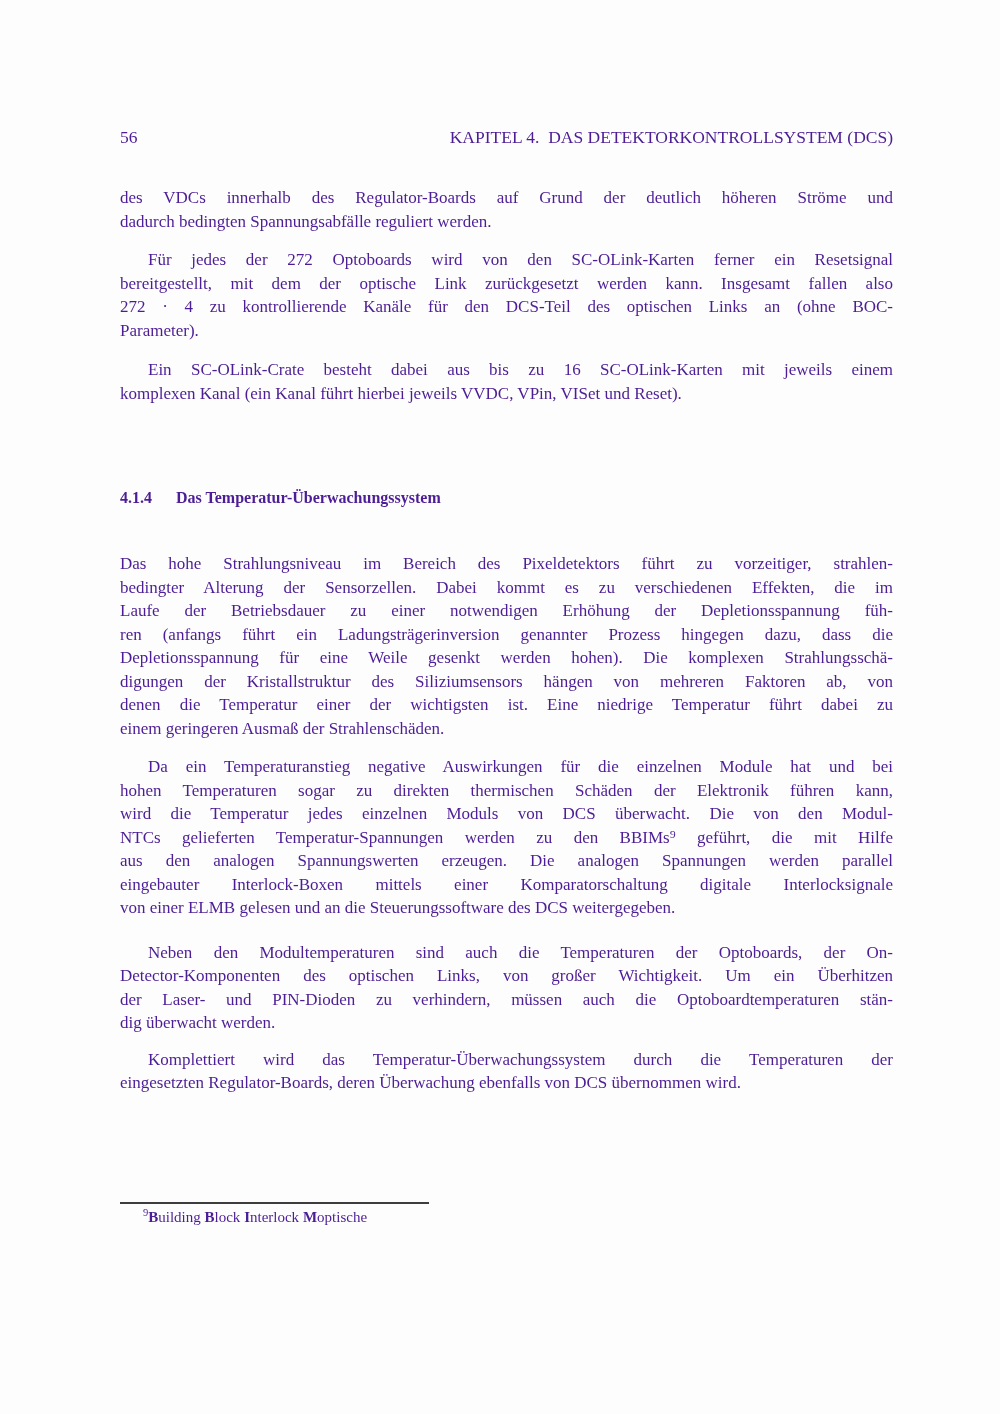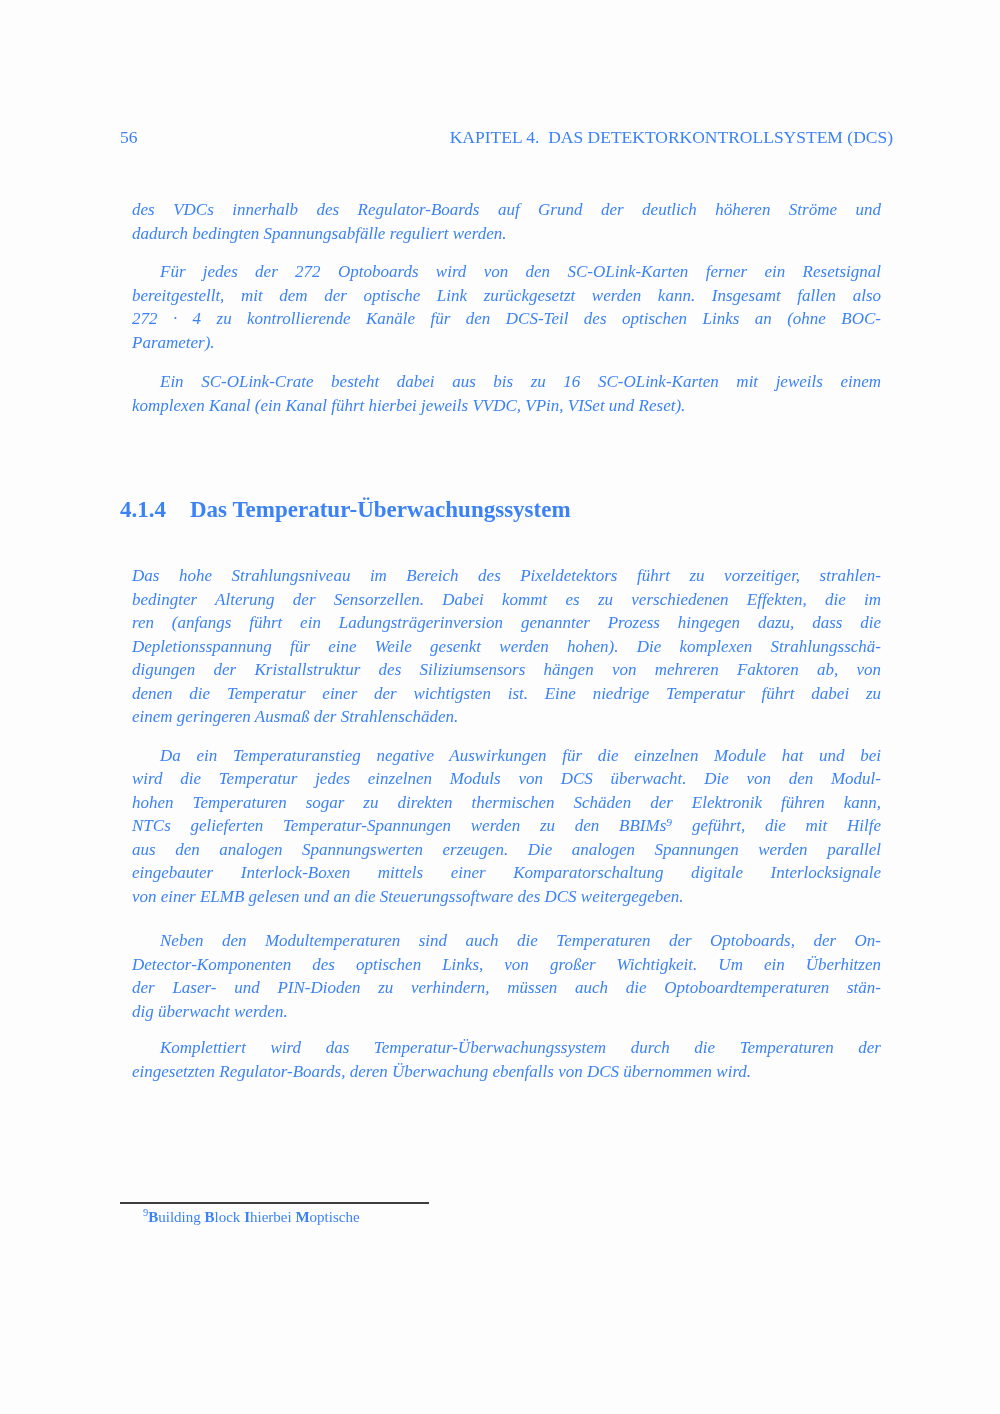--- a/index.html
+++ b/index.html
@@ -2,21 +2,21 @@
 <html><head>
 <meta charset="utf-8">
 <style>
   html, body { margin: 0; padding: 0; background: #e8e8e8; }
   .page {
     position: relative;
     width: 1000px;
     height: 1414px;
     margin: 0 auto;
     background: #fdfdfd;
-    color: #3b82f6;
+    color: #4c1d95;
     font-family: "Liberation Serif", "DejaVu Serif", serif;
     overflow: hidden;
   }
   
   .pagehead {
     position: absolute;
     left: 120px;
     top: 126px;
     width: 773px;
     display: flex;
@@ -30,36 +30,36 @@
 
   
   .textcol {
     position: absolute;
     left: 120px;
     top: 186px;
     width: 773px;
     font-size: 17px;
     line-height: 23.5px;
   }
-  .para { margin: 12px; font-style: italic; }
+  .para { margin: 0; }
   .pline { text-align: justify; text-align-last: justify; }
   .pline.plast { text-align-last: left; }
   .para.indent .pline:first-child { text-indent: 28px; }
 
   .p2 { margin-top: 15px; }
   .p3 { margin-top: 16px; }
   .p4 { margin-top: 39px; }
   .p5 { margin-top: 20px; }
   .p6 { margin-top: 15px; }
   .p7 { margin-top: 21px; }
   .p8 { margin-top: 13px; }
 
   .sechead {
     margin: 78px 0 0 0;
-    font-size: 23px;
+    font-size: 16px;
     font-weight: bold;
     line-height: 30px;
     text-align: left;
   }
   .secnum { margin-right: 24px; }
 
   
   .footnote-block {
     position: absolute;
     left: 120px;
@@ -112,32 +112,33 @@
       <div class="pline plast">komplexen Kanal (ein Kanal führt hierbei jeweils VVDC, VPin, VISet und Reset).</div>
     </div>
 
     <h2 class="sechead">
       <span class="secnum">4.1.4</span><span class="sectitle">Das Temperatur-Überwachungssystem</span>
     </h2>
 
     <div class="para p4">
       <div class="pline">Das hohe Strahlungsniveau im Bereich des Pixeldetektors führt zu vorzeitiger, strahlen-</div>
       <div class="pline">bedingter Alterung der Sensorzellen. Dabei kommt es zu verschiedenen Effekten, die im</div>
+      <div class="pline">Laufe der Betriebsdauer zu einer notwendigen Erhöhung der Depletionsspannung füh-</div>
       <div class="pline">ren (anfangs führt ein Ladungsträgerinversion genannter Prozess hingegen dazu, dass die</div>
       <div class="pline">Depletionsspannung für eine Weile gesenkt werden hohen). Die komplexen Strahlungsschä-</div>
       <div class="pline">digungen der Kristallstruktur des Siliziumsensors hängen von mehreren Faktoren ab, von</div>
       <div class="pline">denen die Temperatur einer der wichtigsten ist. Eine niedrige Temperatur führt dabei zu</div>
       <div class="pline plast">einem geringeren Ausmaß der Strahlenschäden.</div>
     </div>
 
 
     <div class="para p6 indent">
       <div class="pline">Da ein Temperaturanstieg negative Auswirkungen für die einzelnen Module hat und bei</div>
+      <div class="pline">hohen Temperaturen sogar zu direkten thermischen Schäden der Elektronik führen kann,</div>
       <div class="pline">wird die Temperatur jedes einzelnen Moduls von DCS überwacht. Die von den Modul-</div>
-      <div class="pline">hohen Temperaturen sogar zu direkten thermischen Schäden der Elektronik führen kann,</div>
       <div class="pline">NTCs gelieferten Temperatur-Spannungen werden zu den BBIMs⁹ geführt, die mit Hilfe</div>
       <div class="pline">aus den analogen Spannungswerten erzeugen. Die analogen Spannungen werden parallel</div>
       <div class="pline">eingebauter Interlock-Boxen mittels einer Komparatorschaltung digitale Interlocksignale</div>
       <div class="pline plast">von einer ELMB gelesen und an die Steuerungssoftware des DCS weitergegeben.</div>
     </div>
 
     <div class="para p7 indent">
       <div class="pline">Neben den Modultemperaturen sind auch die Temperaturen der Optoboards, der On-</div>
       <div class="pline">Detector-Komponenten des optischen Links, von großer Wichtigkeit. Um ein Überhitzen</div>
       <div class="pline">der Laser- und PIN-Dioden zu verhindern, müssen auch die Optoboardtemperaturen stän-</div>
@@ -146,16 +147,16 @@
 
     <div class="para p8 indent">
       <div class="pline">Komplettiert wird das Temperatur-Überwachungssystem durch die Temperaturen der</div>
       <div class="pline plast">eingesetzten Regulator-Boards, deren Überwachung ebenfalls von DCS übernommen wird.</div>
     </div>
 
   </main>
 
   <div class="footnote-block">
     <div class="fnrule"></div>
-    <div class="fntext"><sup class="fnmark">9</sup><span class="fnb">B</span><span>uilding </span><span class="fnb">B</span><span>lock </span><span class="fnb">I</span><span>hierbei </span><span class="fnb">M</span><span>optische</span></div>
+    <div class="fntext"><sup class="fnmark">9</sup><span class="fnb">B</span><span>uilding </span><span class="fnb">B</span><span>lock </span><span class="fnb">I</span><span>nterlock </span><span class="fnb">M</span><span>optische</span></div>
   </div>
 
 </div>
 
 </body></html>

